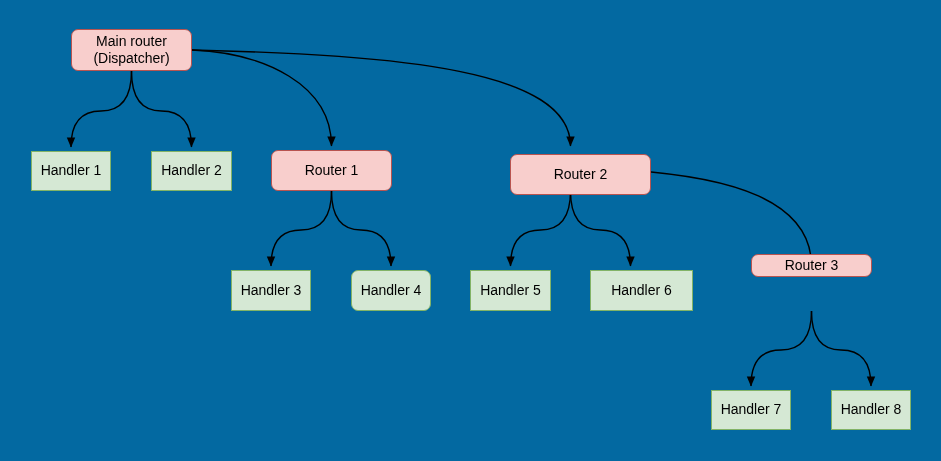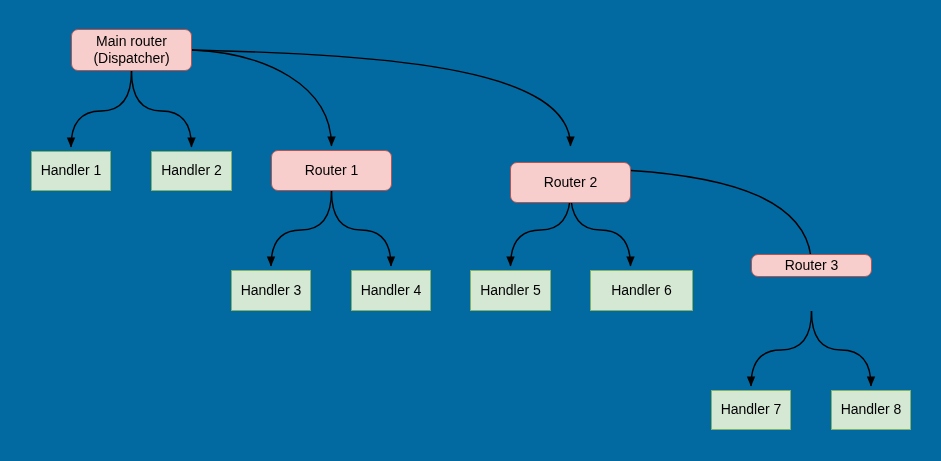--- a/index.html
+++ b/index.html
@@ -91,25 +91,25 @@
 
   <div class="node router" style="left:71px; top:29px; width:121px; height:42px;">Main router
 (Dispatcher)</div>
 
   <div class="node handler" style="left:31px; top:151px; width:80px; height:40px;">Handler 1</div>
 
   <div class="node handler" style="left:151px; top:151px; width:81px; height:40px;">Handler 2</div>
 
   <div class="node router" style="left:271px; top:150px; width:121px; height:41px;text-align:right;">Router 1</div>
 
-  <div class="node router" style="left:510px; top:162px; width:121px; height:41px;">Router 2</div>
+  <div class="node router" style="left:510px; top:154px; width:141px; height:41px;">Router 2</div>
 
   <div class="node handler" style="left:231px; top:270px; width:80px; height:41px;">Handler 3</div>
 
-  <div class="node handler" style="left:351px; top:270px; width:80px; height:41px;">Handler 4</div>
+  <div class="node handler" style="left:351px; top:270px; width:80px; height:41px;border-radius:7px;">Handler 4</div>
 
   <div class="node handler" style="left:470px; top:270px; width:81px; height:41px;">Handler 5</div>
 
   <div class="node handler" style="left:590px; top:270px; width:103px; height:41px;">Handler 6</div>
 
   <div class="node router" style="left:751px; top:254px; width:121px; height:23px;">Router 3</div>
 
   <div class="node handler" style="left:711px; top:390px; width:80px; height:40px;">Handler 7</div>
 
   <div class="node handler" style="left:831px; top:390px; width:80px; height:40px;">Handler 8</div>

